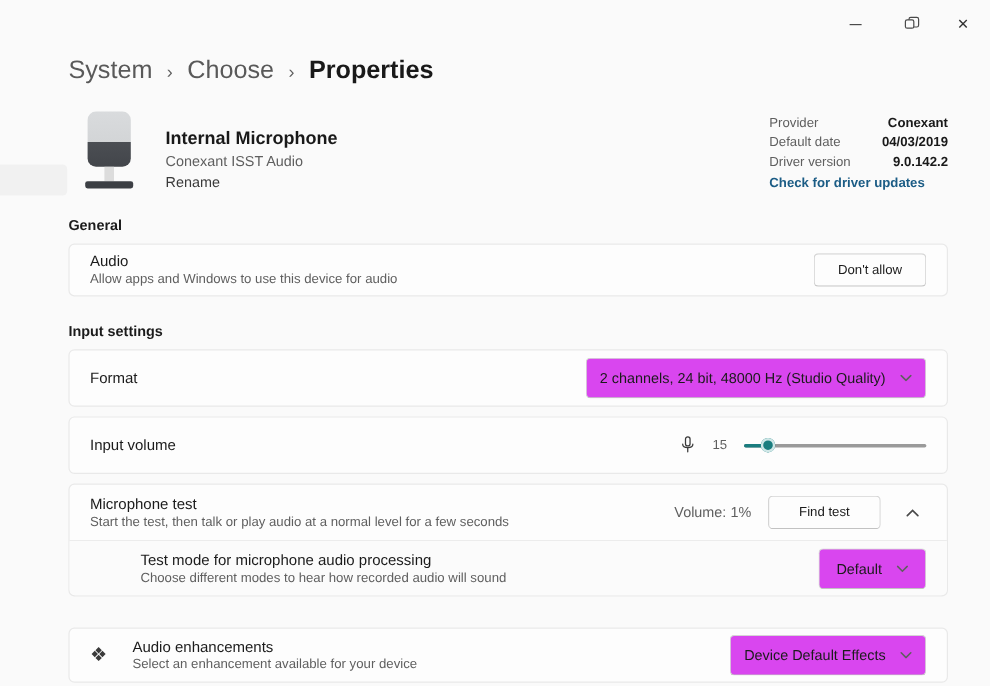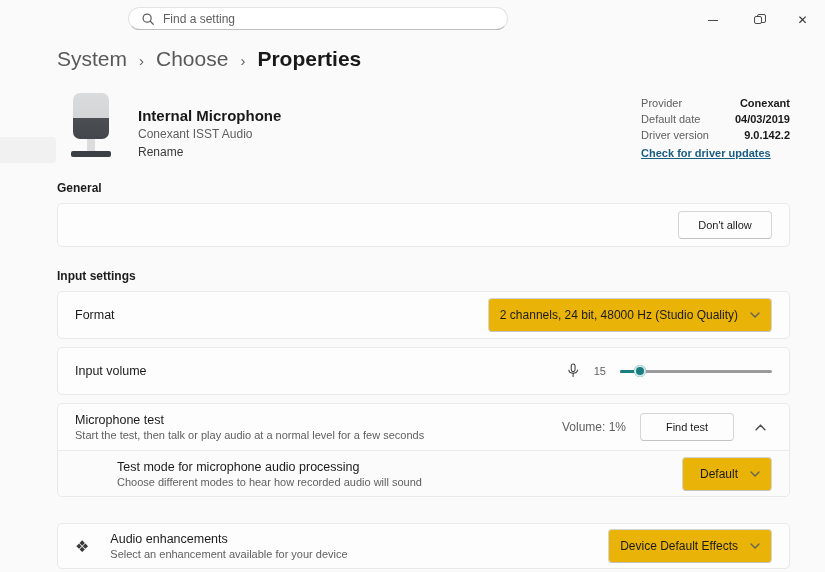--- a/index.html
+++ b/index.html
@@ -40,41 +40,41 @@
   .mic-stem { position:absolute; left:19px; top:46px; width:8px; height:12px; background:#dcdcdc; }
   .mic-base { position:absolute; left:3px; top:58px; width:40px; height:6px; border-radius:2px; background:#3c3f44; }
   .device-meta { display:flex; flex-direction:column; gap:3px; padding-top:4px; }
   .device-name { font-size:15px; font-weight:700; color:#191919; }
   .device-sub { font-size:12px; color:#5f5f5f; }
   .rename { font-size:12px; color:#3a3a3a; cursor:pointer; margin-top:1px; }
   .driver-block { margin-left:auto; padding-top:6px; font-size:11px; }
   .driver-grid { display:grid; grid-template-columns:auto auto; column-gap:26px; row-gap:4px; }
   .drv-label { color:#5f5f5f; }
   .drv-value { font-weight:700; color:#191919; text-align:right; }
-  .drv-link { margin-top:6px; color:#1b5c85; font-weight:600; cursor:pointer;text-decoration:underline; }
+  .drv-link { margin-top:6px; color:#1b5c85; font-weight:600; cursor:pointer; }
 
   
   .section-label { margin:22px 0 0 57px; font-size:12px; font-weight:700; color:#1b1b1b; }
   .card { margin:8px 35px 0 57px; background:#fdfdfd; border:1px solid #e9e9e9; border-radius:5px; }
   .card-row { display:flex; align-items:center; padding:0 17px; }
   .row-text { display:flex; flex-direction:column; gap:2px; }
   .row-title { font-size:12.5px; color:#1b1b1b; }
   .row-sub { font-size:11px; color:#5f5f5f; }
   .row-right { margin-left:auto; display:flex; align-items:center; gap:14px; }
 
   .btn {
     background:#fdfdfd; border:1px solid #d5d5d5; border-bottom-color:#c2c2c2;
     border-radius:4px; font-size:11px; color:#1b1b1b; height:28px; padding:0 2px;
     min-width:94px; display:flex; align-items:center; justify-content:center; cursor:pointer;
     font-family:inherit;
   }
   .dropdown {
-    background:#eab308; border:1px solid #d5d5d5; border-bottom-color:#c2c2c2;
+    background:#d946ef; border:1px solid #d5d5d5; border-bottom-color:#c2c2c2;
     border-radius:4px; font-size:12px; color:#1b1b1b; height:28px; padding:16px 11px;
-    display:flex; align-items:center; justify-content:flex-end; gap:12px; cursor:pointer;
+    display:flex; align-items:center; justify-content:center; gap:12px; cursor:pointer;
   }
   .chev { display:block; }
 
   
   .card.audio .card-row { height:42px; }
 
   
   .card.format .card-row { height:46px; }
   .dd-format { min-width:243px; }
   .dd-default { min-width:90px; }
@@ -103,27 +103,20 @@
 
   .edge-fragment { position:absolute; left:0; top:137px; width:56px; height:26px;
     background:#f1f1f1; border-radius:0 4px 4px 0; }
 </style>
 </head>
 <body>
 
 <div class="edge-fragment"></div>
 
 <div class="titlebar">
-  <div class="search">
-    <svg width="14" height="14" viewBox="0 0 16 16" fill="none" stroke="#5f5f5f" stroke-width="1.4" stroke-linecap="round">
-      <circle cx="7" cy="7" r="4.6"></circle>
-      <line x1="10.6" y1="10.6" x2="14" y2="14"></line>
-    </svg>
-    <span class="ph">Find a setting</span>
-  </div>
   <div class="wincontrols">
     <div class="wc">
         <span class="min-glyph"></span>
       </div>
     <div class="wc">
         <span class="restore-glyph"></span>
       </div>
     <div class="wc">
         <span class="close-glyph">✕</span>
       </div>
@@ -158,20 +151,24 @@
       <span class="drv-label">Driver version</span>
       <span class="drv-value">9.0.142.2</span>
     </div>
     <div class="drv-link">Check for driver updates</div>
   </div>
 </div>
 
 <div class="section-label">General</div>
 <div class="card audio">
   <div class="card-row">
+    <div class="row-text">
+      <span class="row-title">Audio</span>
+      <span class="row-sub">Allow apps and Windows to use this device for audio</span>
+    </div>
     <div class="row-right">
       <button class="btn">Don't allow</button>
     </div>
   </div>
 </div>
 
 <div class="section-label">Input settings</div>
 
 <div class="card format">
   <div class="card-row">

